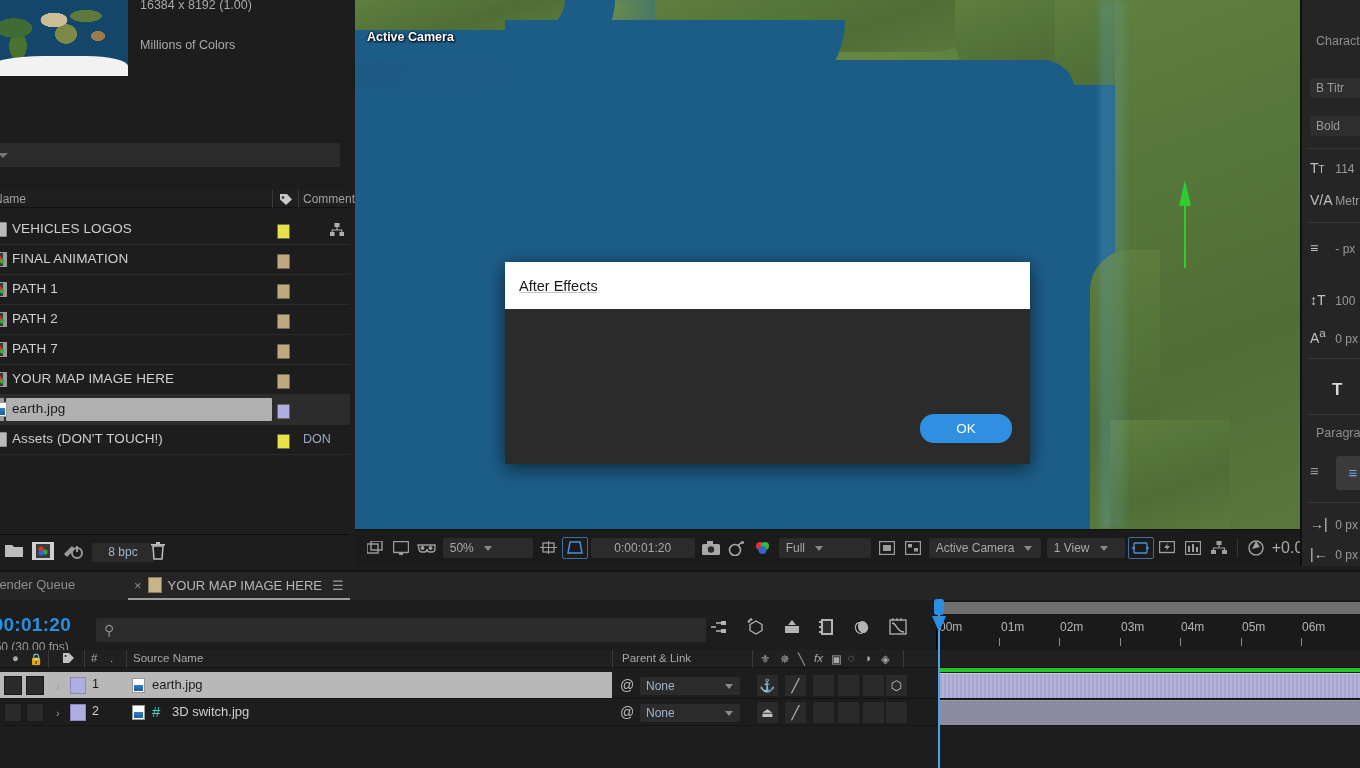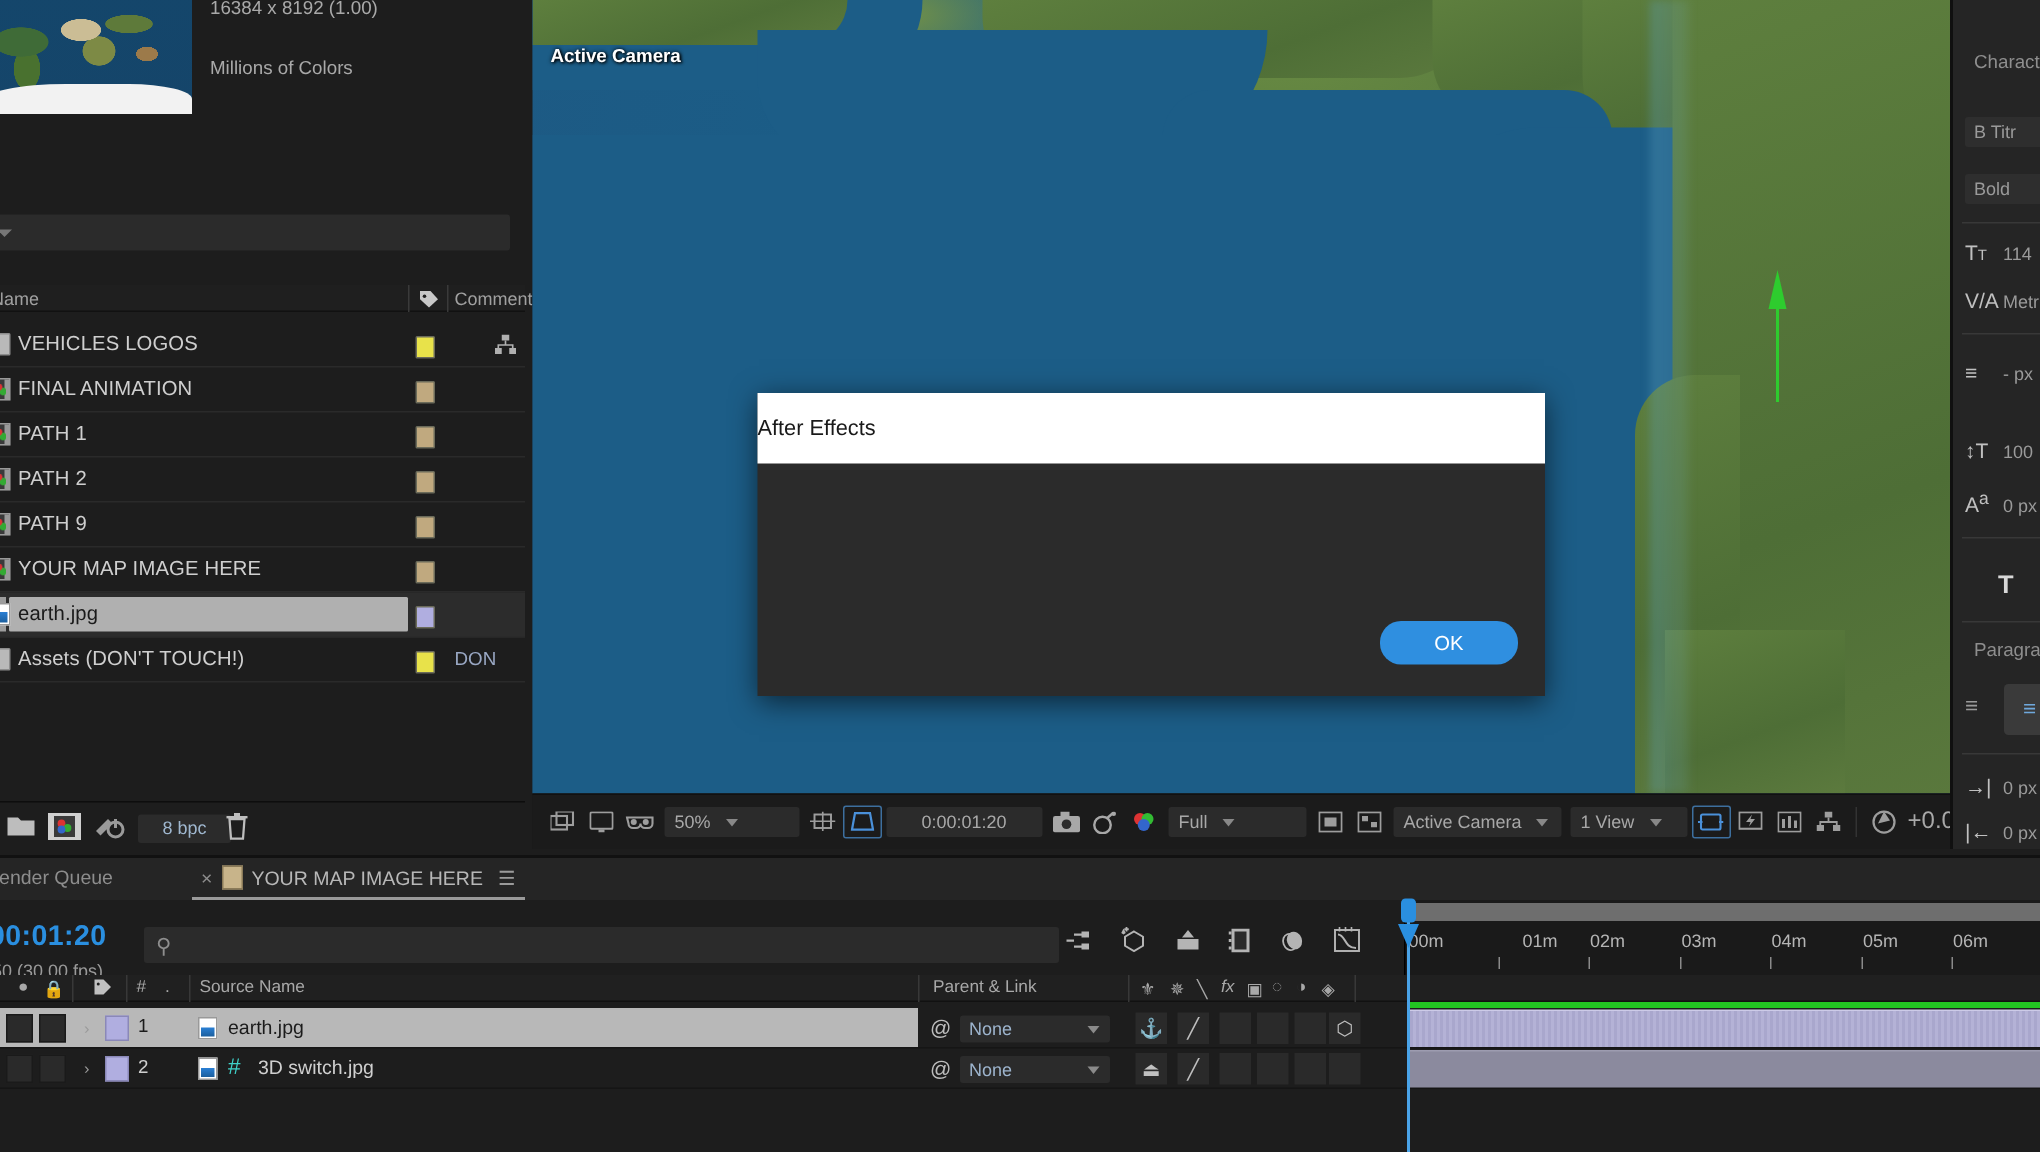--- a/index.html
+++ b/index.html
@@ -350,21 +350,21 @@
     background: #2a8fe0; border-radius: 3px;
   }
 
   
   #modal {
     position: absolute; left: 505px; top: 262px; width: 525px; height: 202px;
     background: #2b2b2b; box-shadow: 0 4px 18px rgba(0,0,0,.6); z-index: 100;
   }
   #modal-titlebar {
     width: 525px; height: 47px; background: #fff;
-    display: flex; align-items: center; padding-left: 0;
+    display: flex; align-items: center; padding-left: 14px; text-decoration: underline;
   }
   #modal-title { font-size: 14.5px; color: #1a1a1a; }
   #modal-body {
     padding: 24px 22px 0 22px; font-size: 13px; color: #cccccc; line-height: 20px;
   }
   #modal-ok {
     position: absolute; right: 18px; bottom: 21px; width: 92px; height: 29px;
     background: #2f8fe0; border: none; border-radius: 14px; color: #fff;
     font-size: 13.5px; font-family: "Liberation Sans", sans-serif; cursor: pointer;
   }
@@ -423,21 +423,21 @@
           <div class="lbl">PATH 1</div>
           <div class="swatch" style="background: rgb(192, 169, 127);"></div>
         </div>
         <div class="proj-row">
           <div class="ic comp"></div>
           <div class="lbl">PATH 2</div>
           <div class="swatch" style="background: rgb(192, 169, 127);"></div>
         </div>
         <div class="proj-row">
           <div class="ic comp"></div>
-          <div class="lbl">PATH 9</div>
+          <div class="lbl">PATH 7</div>
           <div class="swatch" style="background: rgb(192, 169, 127);"></div>
         </div>
         <div class="proj-row">
           <div class="ic comp"></div>
           <div class="lbl">YOUR MAP IMAGE HERE</div>
           <div class="swatch" style="background: rgb(192, 169, 127);"></div>
         </div>
         <div class="proj-row selected">
           <div class="sel-left"></div>
           <div class="name-hl"></div>
@@ -741,21 +741,21 @@
               <path d="M4 0v3M8 0v3M12 0v3" stroke="#b4b4b4" stroke-width="1.1"></path>
             </svg>
         </span>
       </span>
     </div>
 
     <div id="tl-ruler">
       <div id="tl-workbar"></div>
     <div class="tick-label" style="left: 2px;">00m</div>
         <div class="tick" style="left: 1px;"></div>
-        <div class="tick-label" style="left: 78px;">01m</div>
+        <div class="tick-label" style="left: 64px;">01m</div>
         <div class="tick" style="left: 62px;"></div>
         <div class="tick-label" style="left: 123px;">02m</div>
         <div class="tick" style="left: 122px;"></div>
         <div class="tick-label" style="left: 184px;">03m</div>
         <div class="tick" style="left: 183px;"></div>
         <div class="tick-label" style="left: 244px;">04m</div>
         <div class="tick" style="left: 243px;"></div>
         <div class="tick-label" style="left: 305px;">05m</div>
         <div class="tick" style="left: 304px;"></div>
         <div class="tick-label" style="left: 365px;">06m</div>

